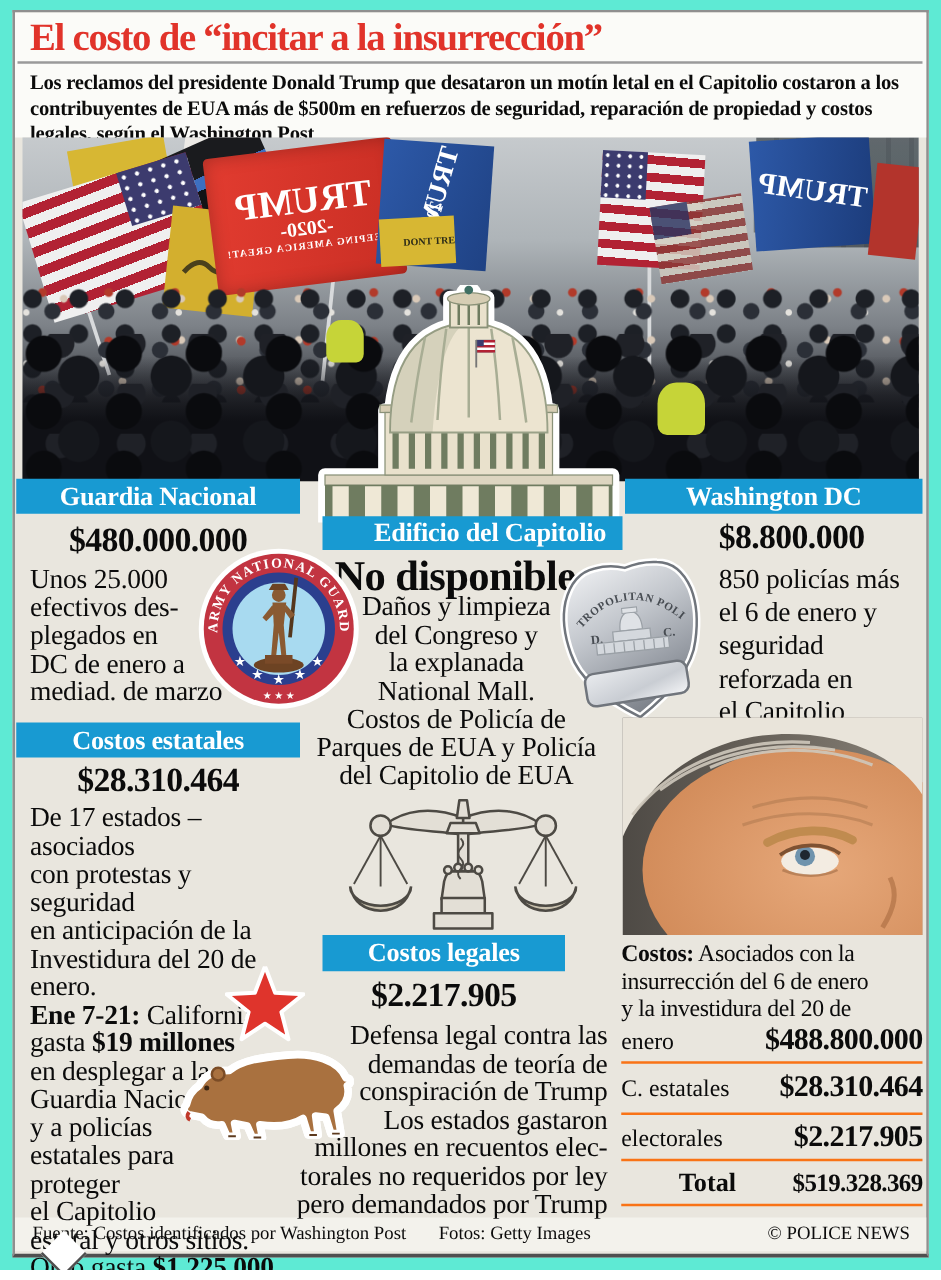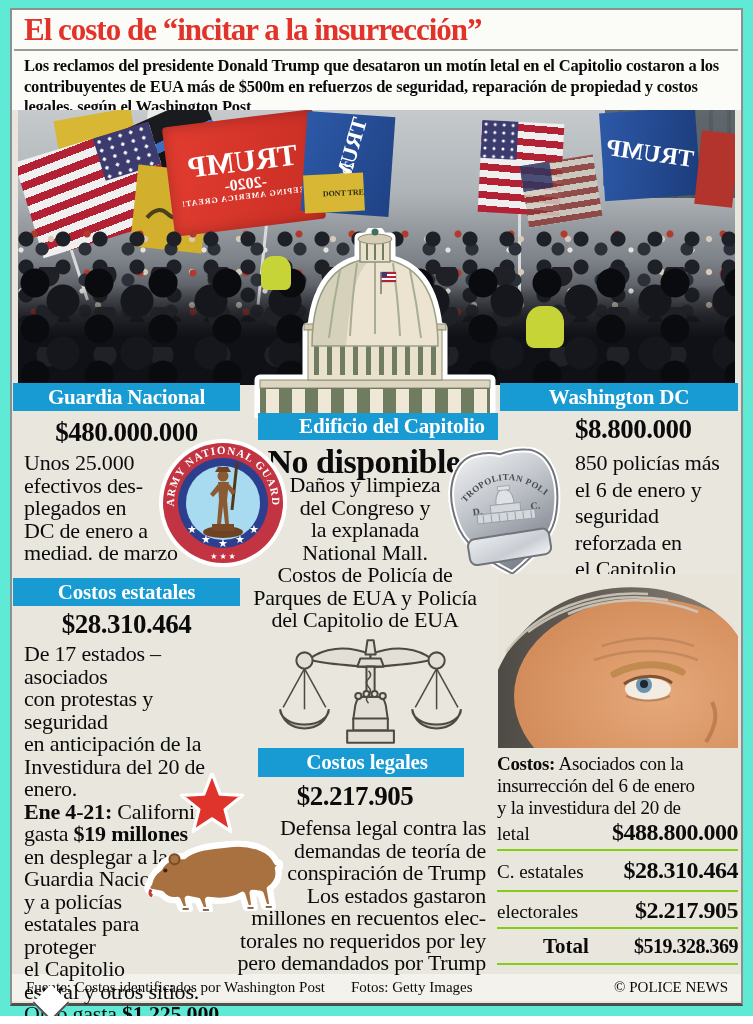--- a/index.html
+++ b/index.html
@@ -73,21 +73,21 @@
      background-size:64px 46px,74px 52px,57px 40px,100% 100%;}
   .vest{width:30px;height:34px;background:#c6d438;border-radius:40% 40% 20% 20%;z-index:3;}
   
   .bar{background:#189ad2;color:#fff;font-weight:bold;font-size:21px;display:flex;
        align-items:center;justify-content:center;letter-spacing:-0.2px;z-index:5;}
   .amount{font-weight:bold;font-size:27px;letter-spacing:-0.5px;z-index:5;}
   .body{font-size:22px;line-height:22.5px;white-space:pre-line;letter-spacing:-0.2px;z-index:5;}
   .bold{font-weight:bold;}
   
   .summary{left:497px;top:751px;width:241px;z-index:5;}
-  .sumrow{border-bottom:2px solid #84cc16;padding:2px 0 3px 0;}
+  .sumrow{border-bottom:2px solid #f97316;padding:2px 0 3px 0;}
   .sumtext{font-size:19px;line-height:22px;white-space:pre-line;letter-spacing:-0.3px;}
   .sumline{display:flex;justify-content:space-between;align-items:baseline;font-size:19px;}
   .sumline .sa{font-weight:bold;font-size:24px;letter-spacing:-0.5px;}
   .sumrow.total .sl{font-weight:bold;font-size:21px;margin-left:46px;}
   .sumrow.total .sa{font-size:20px;}
   
   .footer{left:26px;top:979px;width:702px;display:flex;align-items:baseline;font-size:15px;z-index:6;}
   .footer .gap{width:26px;}
   .footer .spacer{flex:1;}
   
@@ -320,21 +320,21 @@
   </svg>
 
   <div class="abs bar" style="left:13px;top:578px;width:227px;height:28px;">
     <span>Costos estatales</span>
   </div>
   <div class="abs amount" style="left:13px;top:609px;width:227px;text-align:center;">$28.310.464</div>
   <div class="abs body" style="left:24px;top:643px;width:215px;"><span>De 17 estados – asociados
 con protestas y seguridad
 en anticipación de la
 Investidura del 20 de enero.
-</span><span class="bold">Ene 4-21:</span><span> California
+</span><span class="bold">Ene 7-21:</span><span> California
 gasta </span><span class="bold">$19 millones</span><span>
 en desplegar a la
 Guardia Nacional
 y a policías
 estatales para
 proteger
 el Capitolio
 estatal y otros sitios.
 Ohio gasta </span><span class="bold">$1.225.000</span><span>
 en seguridad</span></div>
@@ -382,21 +382,21 @@
         <line x1="30" y1="34" x2="51" y2="72"></line>
       <line x1="160" y1="34" x2="139" y2="72"></line>
         <line x1="160" y1="34" x2="160" y2="74"></line>
         <line x1="160" y1="34" x2="181" y2="72"></line>
     </g>
     <path d="M6,74 A24,15 0 0 0 54,74 Q50,92 30,93 Q10,92 6,74 Z" fill="#c9c1ae" stroke="#4d4a44" stroke-width="2"></path>
     <path d="M136,74 A24,15 0 0 0 184,74 Q180,92 160,93 Q140,92 136,74 Z" fill="#c9c1ae" stroke="#4d4a44" stroke-width="2"></path>
     <path d="M93,36 q4,4 0,8 q-4,4 0,8 q4,4 0,8 q-4,4 0,8" fill="none" stroke="#4d4a44" stroke-width="1.5"></path>
   </svg>
 
-  <div class="abs bar" style="left:258px;top:748px;width:194px;height:29px;padding-left:12px;">
+  <div class="abs bar" style="left:258px;top:748px;width:194px;height:29px;">
     <span>Costos legales</span>
   </div>
   <div class="abs amount" style="left:258px;top:781px;width:194px;text-align:center;">$2.217.905</div>
   <div class="abs body" style="left:236px;top:817px;width:250px;text-align:right;">Defensa legal contra las
 demandas de teoría de
 conspiración de Trump
 Los estados gastaron
 millones en recuentos elec-
 torales no requeridos por ley
 pero demandados por Trump</div>
@@ -434,21 +434,21 @@
     <path d="M128,122 C142,128 160,128 172,122" stroke="#a9744b" stroke-width="2" fill="none" opacity="0.7"></path>
     <path d="M208,168 C218,152 220,140 214,128" stroke="#a86a40" stroke-width="4" fill="none" opacity="0.6"></path>
   </svg>
 
   <div class="abs summary">
     <div class="sumrow">
       <div class="sumtext"><span class="bold">Costos:</span><span> Asociados con la
 insurrección del 6 de enero
 y la investidura del 20 de</span></div>
       <div class="sumline">
-          <span class="sl">letal</span>
+          <span class="sl">enero</span>
           <span class="sa">$488.800.000</span>
         </div>
     </div>
     <div class="sumrow" style="padding:6px 0;">
       <div class="sumline">
           <span class="sl">C. estatales</span>
           <span class="sa">$28.310.464</span>
         </div>
     </div>
     <div class="sumrow" style="padding-top:5px;">

